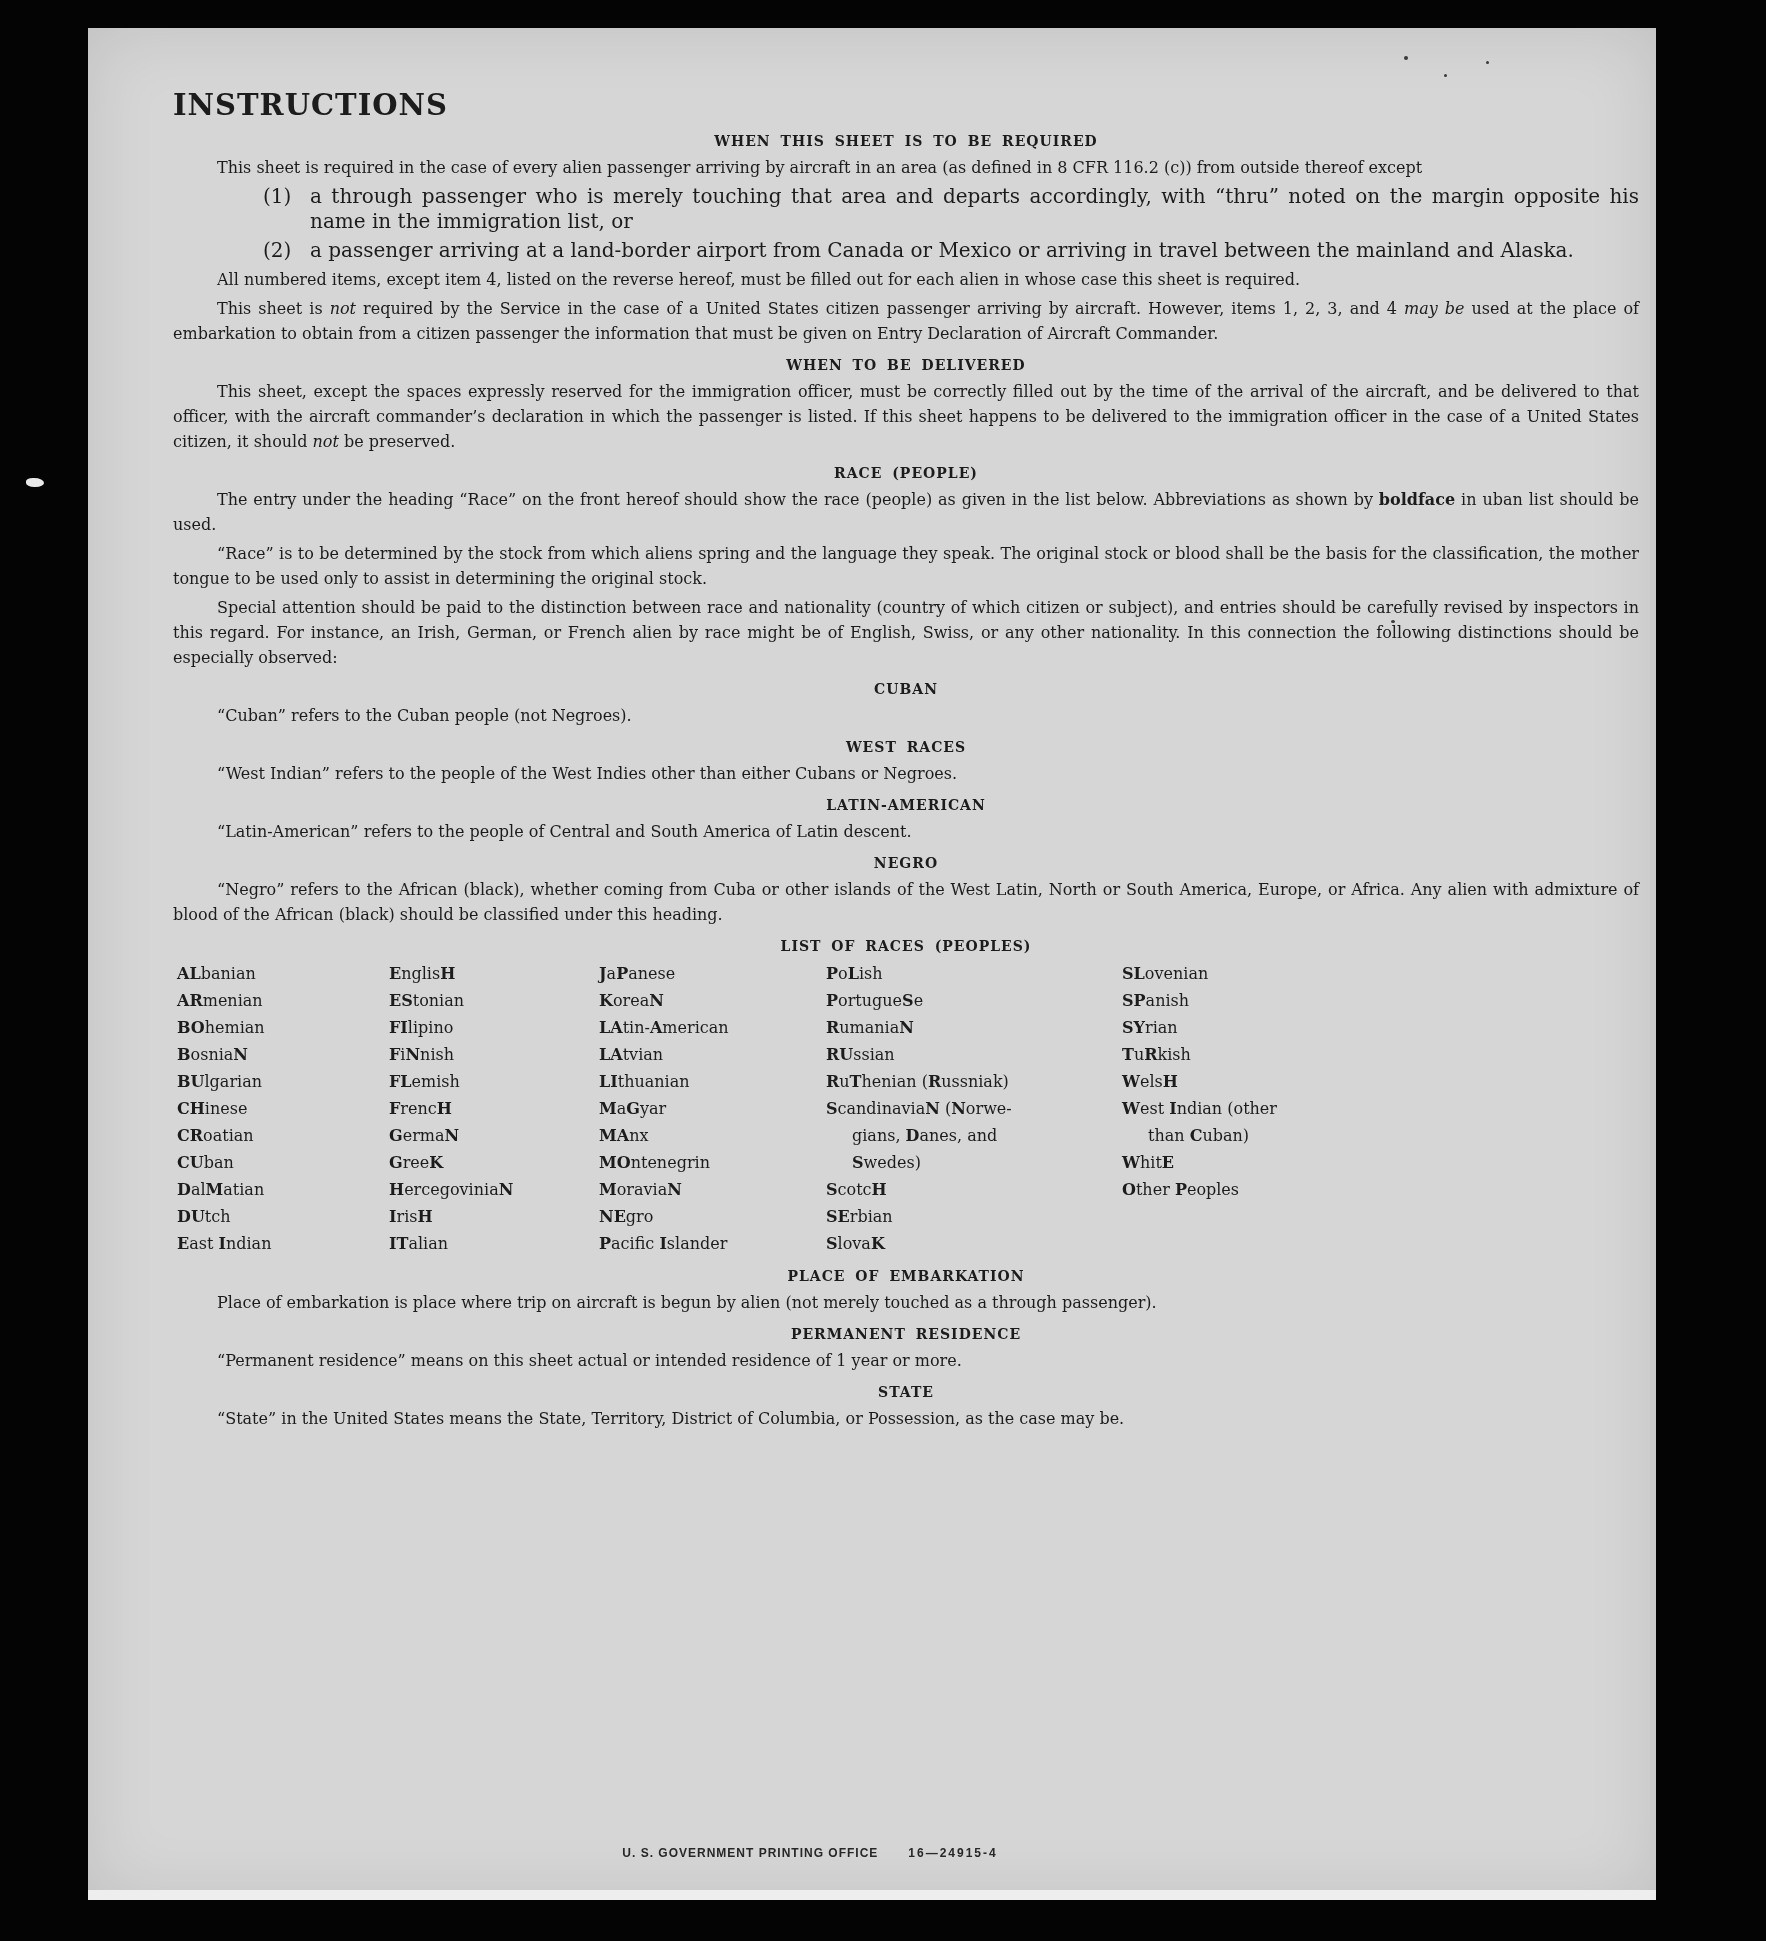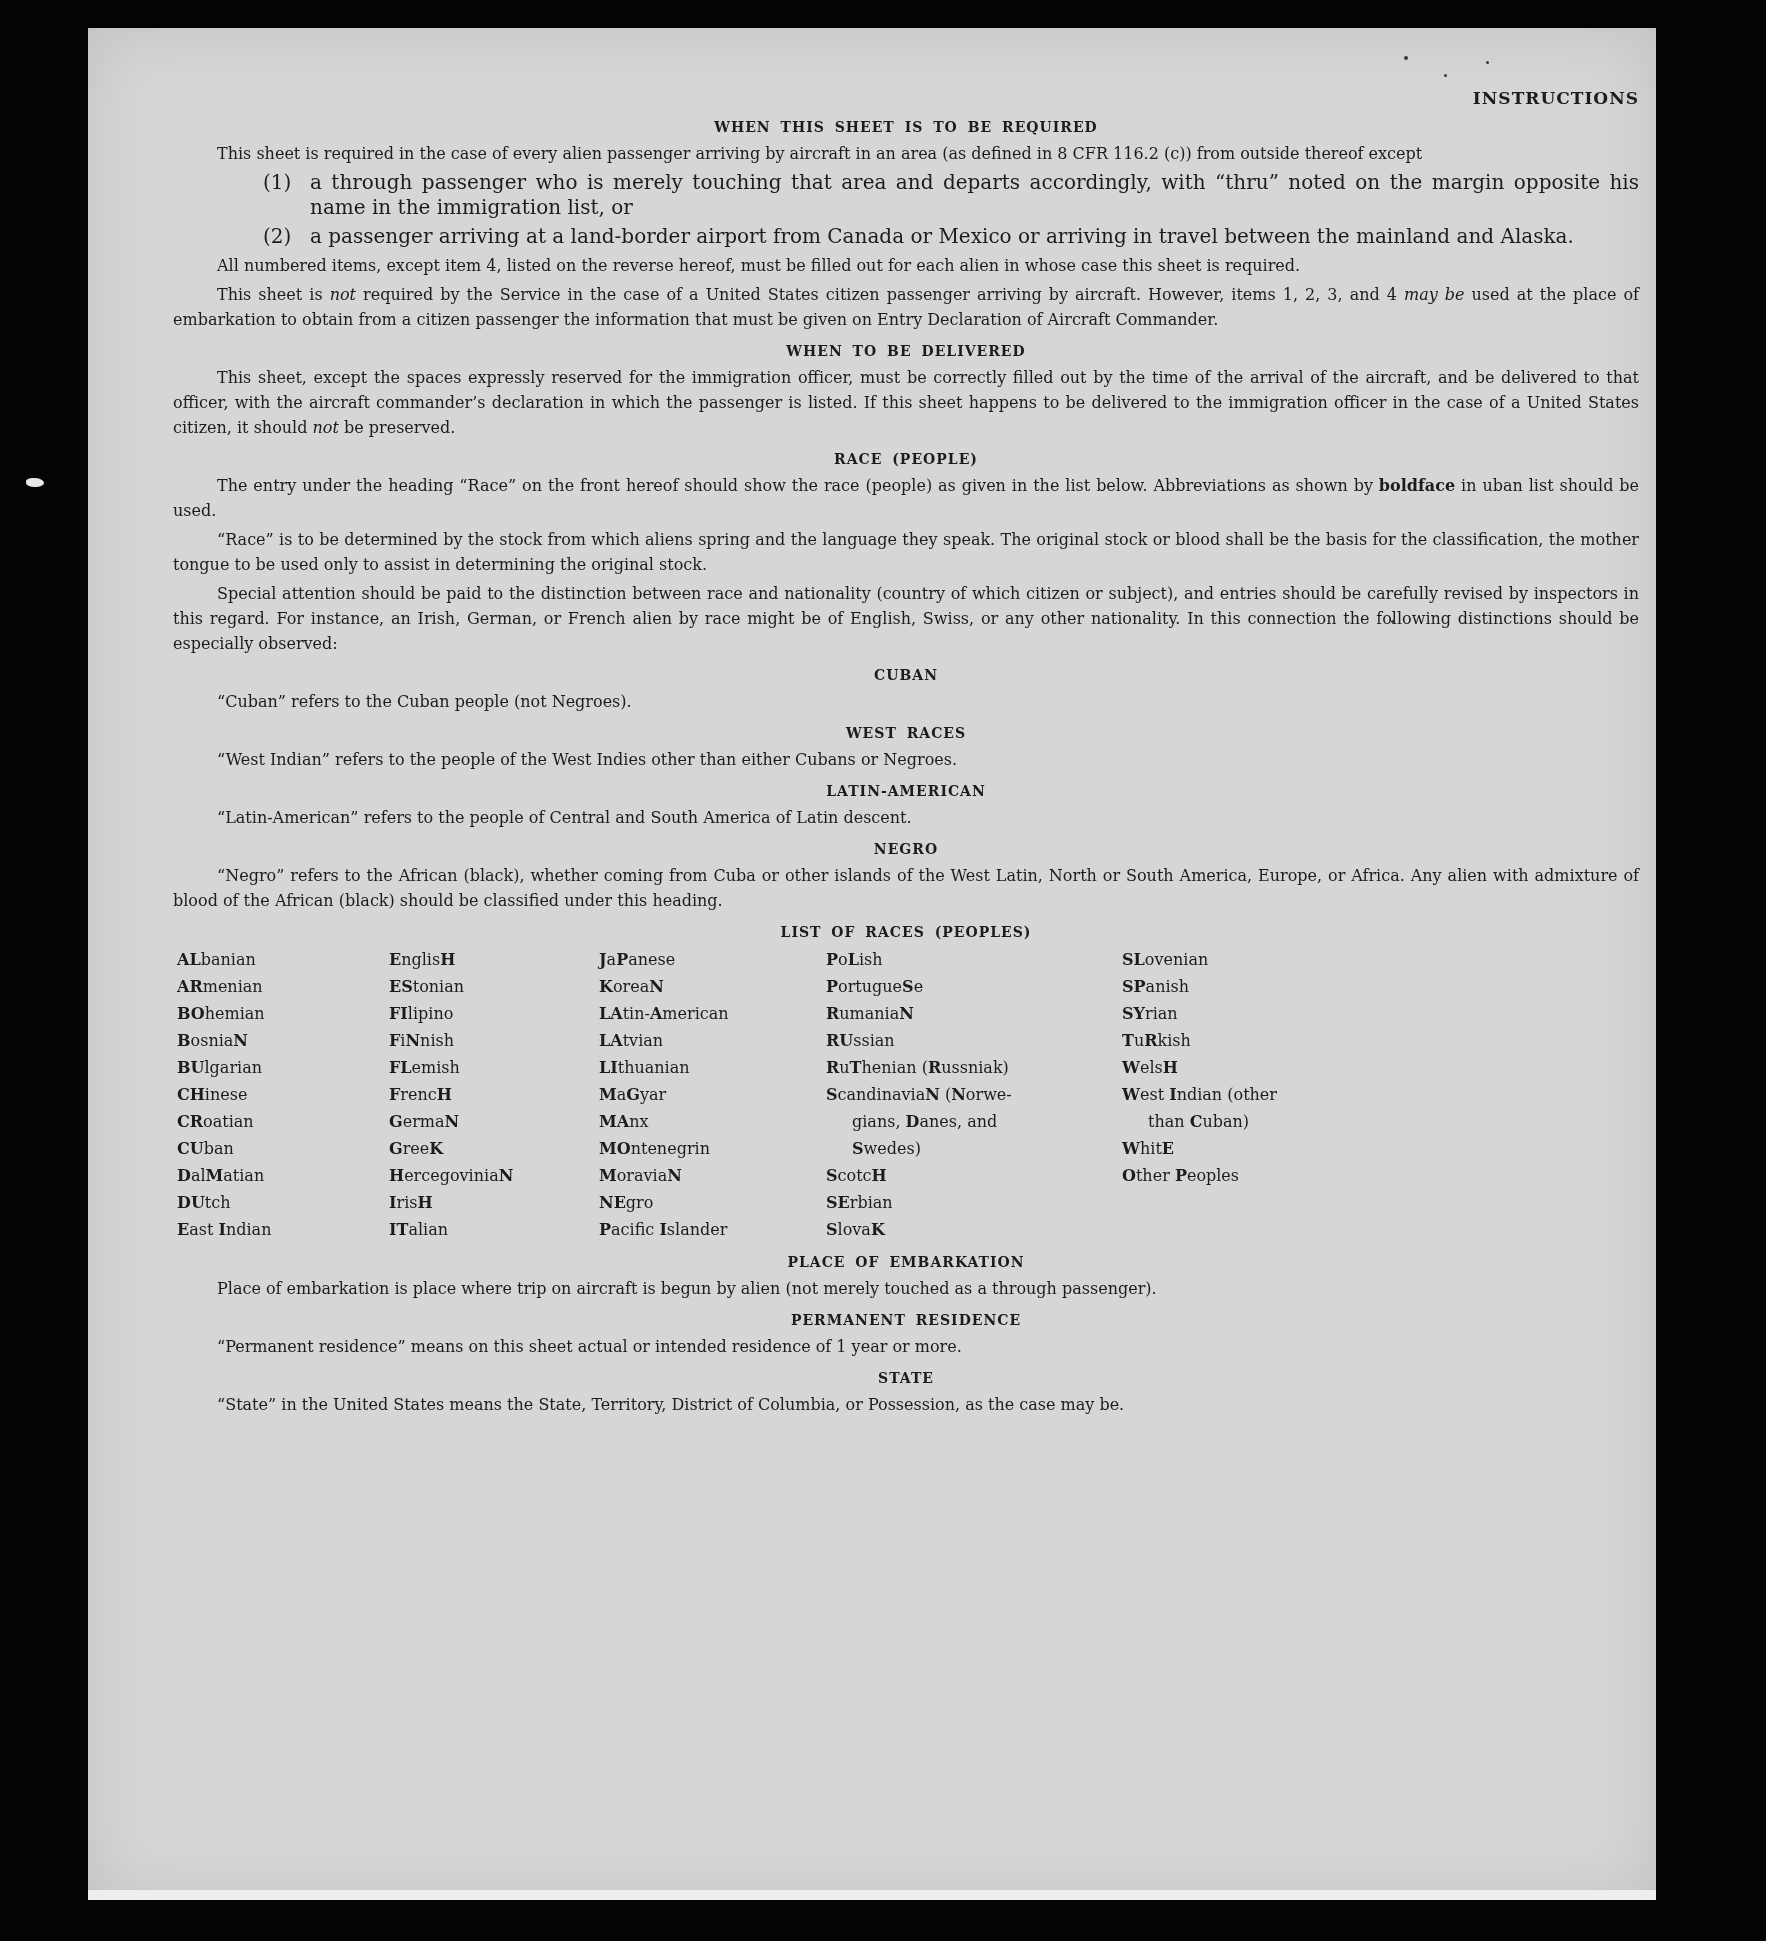--- a/index.html
+++ b/index.html
@@ -13,21 +13,21 @@
     position:absolute;left:88px;top:28px;width:1568px;height:1872px;
     background:#d6d6d6;color:#1c1c1c;
     padding:60px 17px 0 85px;box-sizing:border-box;
     box-shadow:inset 0 0 70px rgba(0,0,0,0.10);
   }
   .paper-bottom-edge{
     position:absolute;left:0;bottom:0;width:100%;height:10px;
     background:#eeeeee;
   }
   .h-main{
-    text-align:right;font-weight:bold;font-size:17px;
+    text-align:left;font-weight:bold;font-size:29px;
     letter-spacing:1px;margin:0 0 1px 0;
   }
   .h-sub{
     text-align:center;font-weight:bold;font-size:14px;
     letter-spacing:1px;word-spacing:4px;margin:11px 0 6px 0;
   }
   p.body{
     margin:0 0 4px 0;font-size:16px;line-height:25px;
     text-align:justify;text-indent:44px;
   }
@@ -168,20 +168,23 @@
 
   <div class="h-sub">PLACE OF EMBARKATION</div>
   <p class="body">Place of embarkation is place where trip on aircraft is begun by alien (not merely touched as a through passenger).</p>
 
   <div class="h-sub">PERMANENT RESIDENCE</div>
   <p class="body">“Permanent residence” means on this sheet actual or intended residence of 1 year or more.</p>
 
   <div class="h-sub">STATE</div>
   <p class="body">“State” in the United States means the State, Territory, District of Columbia, or Possession, as the case may be.</p>
 
+  <div class="footer">
+    <span>U. S. GOVERNMENT PRINTING OFFICE</span><span class="code">16—24915-4</span>
+  </div>
 
   <div class="paper-bottom-edge"></div>
 
   <div class="speck dark" style="left:1316px;top:28px;width:4px;height:4px;"></div>
   <div class="speck dark" style="left:1356px;top:46px;width:3px;height:3px;"></div>
   <div class="speck dark" style="left:1398px;top:33px;width:3px;height:3px;"></div>
   <div class="speck dark" style="left:1303px;top:592px;width:4px;height:3px;"></div>
 </div>
 
 <div class="speck light" style="left:26px;top:478px;width:18px;height:9px;border-radius:40% 60% 50% 50%;"></div>

